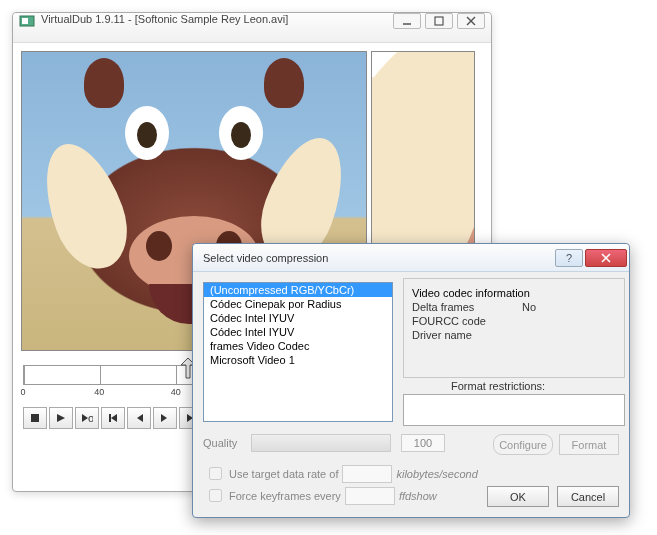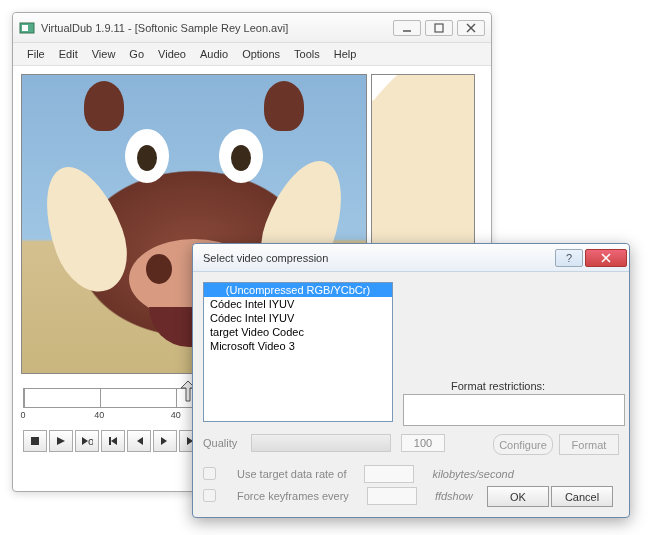--- a/index.html
+++ b/index.html
@@ -5,21 +5,21 @@
   * { box-sizing: border-box; font-family: "Segoe UI", Tahoma, sans-serif; font-size: 11px; }
   body { margin: 0; background: #fff; width: 657px; height: 535px; position: relative; }
 
   
   .main-window {
     position: absolute; left: 12px; top: 12px; width: 480px; height: 480px;
     border: 1px solid #aaa; border-radius: 4px; background: #fff;
     box-shadow: 0 2px 8px rgba(0,0,0,0.15);
   }
   .titlebar {
-    display: flex; align-items: center; height: 30px; padding: 0 6px;
+    display: flex; align-items: flex-start; height: 30px; padding: 0 6px;
     background: linear-gradient(#fdfdfd,#f0f0f0);
     border-bottom: 1px solid #ddd; border-radius: 4px 4px 0 0;
   }
   .titlebar .app-icon { width:16px; height:16px; margin-right:6px; }
   .titlebar .title { flex:1; color:#444; }
   .win-btn { display:inline-flex; align-items:center; justify-content:center;
     width:28px; height:16px; border:1px solid #bbb; border-radius:2px; margin-left:4px;
     background:#f7f7f7; color:#555; cursor:default; }
   .menubar { display:flex; gap:2px; padding:3px 8px; background:#f4f4f4; border-bottom:1px solid #e0e0e0; }
   .menubar span { padding:2px 6px; color:#333; }
@@ -51,21 +51,21 @@
   .dlg-titlebar .title { flex:1; color:#333; }
   .dlg-help-btn { width:28px; height:18px; border:1px solid #9ab; background:linear-gradient(#eaf2fb,#d6e4f2);
     border-radius:2px; margin-right:2px; display:inline-flex; align-items:center; justify-content:center; color:#456; }
   .dlg-close-btn { width:42px; height:18px; border:1px solid #a33; background:linear-gradient(#e67,#c44);
     border-radius:2px; display:inline-flex; align-items:center; justify-content:center; color:#fff; }
 
   .dlg-body { padding:10px; position:relative; height:calc(100% - 28px); }
   .codec-list { position:absolute; left:10px; top:10px; width:190px; height:140px;
     border:1px solid #7a9; border-color:#7a98b8; background:#fff; overflow:auto; }
   .codec-list .item { padding:1px 6px; color:#000; white-space:nowrap; }
-  .codec-list .item.selected { background:#3399ff; color:#fff;text-align:center; }
+  .codec-list .item.selected { background:#3399ff; color:#fff; }
 
   .info-group { position:absolute; left:210px; top:6px; width:222px; height:100px;
     border:1px solid #c8c8c8; padding:8px 8px 4px; }
   .info-row { display:flex; margin:2px 0; font-size:11px; color:#333; }
   .info-row .k { width:110px; }
   .format-label { position:absolute; left:210px; top:108px; color:#333;margin-left:48px; }
   .format-box { position:absolute; left:210px; top:122px; width:222px; height:32px;
     border:1px solid #aaa; background:#fff; }
 
   .quality-label { position:absolute; left:10px; top:165px; color:#888; }
@@ -73,28 +73,28 @@
     background:linear-gradient(#eee,#ddd); border:1px solid #ccc; }
   .quality-val { position:absolute; left:208px; top:162px; width:44px; height:18px;
     border:1px solid #ccc; background:#f8f8f8; text-align:center; line-height:16px; color:#888; }
 
   .btn { height:21px; border:1px solid #9a9a9a; background:linear-gradient(#fdfdfd,#e6e6e6);
     padding:0 10px; display:inline-flex; align-items:center; justify-content:center; color:#333; }
   .btn.disabled { color:#999; border-color:#ccc; background:#f2f2f2; }
   .configure-btn { position:absolute; right:76px; top:162px; width:60px;border-radius:9px; }
   .about-btn { position:absolute; right:10px; top:162px; width:60px; }
 
-  .chk-row { position:absolute; left:6px; display:flex; align-items:center; gap:18px; color:#888; }
+  .chk-row { position:absolute; left:12px; display:flex; align-items:center; gap:4px; color:#888; }
   .chk-row input[type=checkbox]{ accent-color:#999; }
   .chk1 { top:192px; } .chk2 { top:214px; }
   .num-field { width:50px; height:18px; border:1px solid #ccc; background:#f8f8f8; }
   .unit { color:#888;font-style:italic; }
 
   .ok-btn { position:absolute; right:80px; bottom:10px; width:62px; }
-  .cancel-btn { position:absolute; right:16px; bottom:10px; width:62px; }
+  .cancel-btn { position:absolute; right:10px; bottom:10px; width:62px; }
 
   
   .cartoon {
     position:absolute; inset:0;
     background:
       radial-gradient(ellipse 60% 50% at 50% 60%, #8b4a3a 0%, #6b3428 55%, transparent 56%),
       linear-gradient(#8bb4d9 0%, #9ec5e3 55%, #d4c08f 56%, #c9b57d 100%);
   }
   .cartoon::before, .cartoon::after {
     content:""; position:absolute; background:#f5e6c8;
@@ -137,31 +137,20 @@
         </svg>
       </span>
     <span class="win-btn">
         <svg width="10" height="10">
           <line x1="1" y1="1" x2="9" y2="9" stroke="#555" stroke-width="1.4"></line>
           <line x1="9" y1="1" x2="1" y2="9" stroke="#555" stroke-width="1.4"></line>
         </svg>
       </span>
   </div>
 
-  <div class="menubar">
-    <span>File</span>
-    <span>Edit</span>
-    <span>View</span>
-    <span>Go</span>
-    <span>Video</span>
-    <span>Audio</span>
-    <span>Options</span>
-    <span>Tools</span>
-    <span>Help</span>
-  </div>
 
   <div class="video-area">
     <div class="video-pane left">
       <div class="cartoon left">
         <div class="ear l"></div>
           <div class="ear r"></div>
         <div class="eye l"></div>
           <div class="eye r"></div>
         <div class="snout"></div>
         <div class="nostril l"></div>
@@ -311,26 +300,42 @@
         <svg width="12" height="10">
           <line x1="2" y1="1" x2="10" y2="9" stroke="#fff" stroke-width="1.6"></line>
           <line x1="10" y1="1" x2="2" y2="9" stroke="#fff" stroke-width="1.6"></line>
         </svg>
       </span>
   </div>
   <div class="dlg-body">
 
     <div class="codec-list" id="codec-list">
         <div class="item selected">(Uncompressed RGB/YCbCr)</div>
+        <div class="item">Códec Cinepak por Radius</div>
         <div class="item">Códec Intel IYUV</div>
         <div class="item">Códec Intel IYUV</div>
-        <div class="item">target Video Codec</div>
-        <div class="item">Microsoft Video 3</div>
-      </div>
-
+        <div class="item">frames Video Codec</div>
+        <div class="item">Microsoft Video 1</div>
+      </div>
+
+    <div class="info-group">
+      <span class="legend">Video codec information</span>
+      <div class="info-row">
+          <span class="k">Delta frames</span>
+          <span>No</span>
+        </div>
+      <div class="info-row">
+          <span class="k">FOURCC code</span>
+          <span></span>
+        </div>
+      <div class="info-row">
+          <span class="k">Driver name</span>
+          <span></span>
+        </div>
+    </div>
 
     <span class="format-label">Format restrictions:</span>
     <div class="format-box"></div>
 
     <span class="quality-label">Quality</span>
     <div class="quality-slider"></div>
     <div class="quality-val">100</div>
 
     <span class="btn disabled configure-btn">Configure</span>
     <span class="btn disabled about-btn">Format</span>

